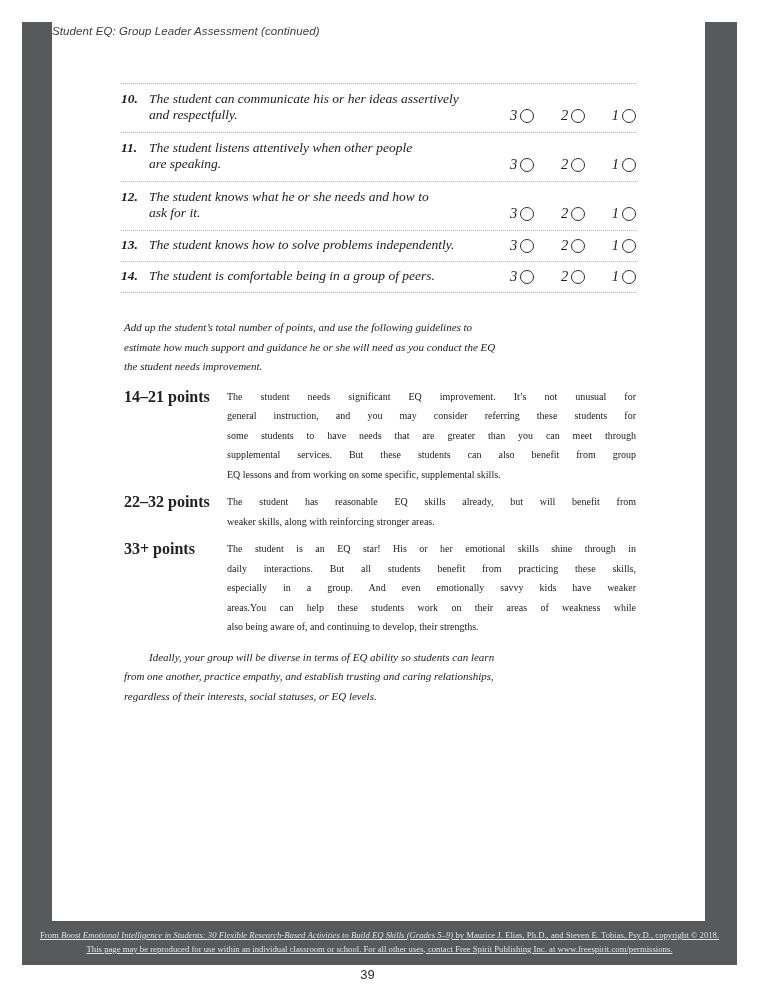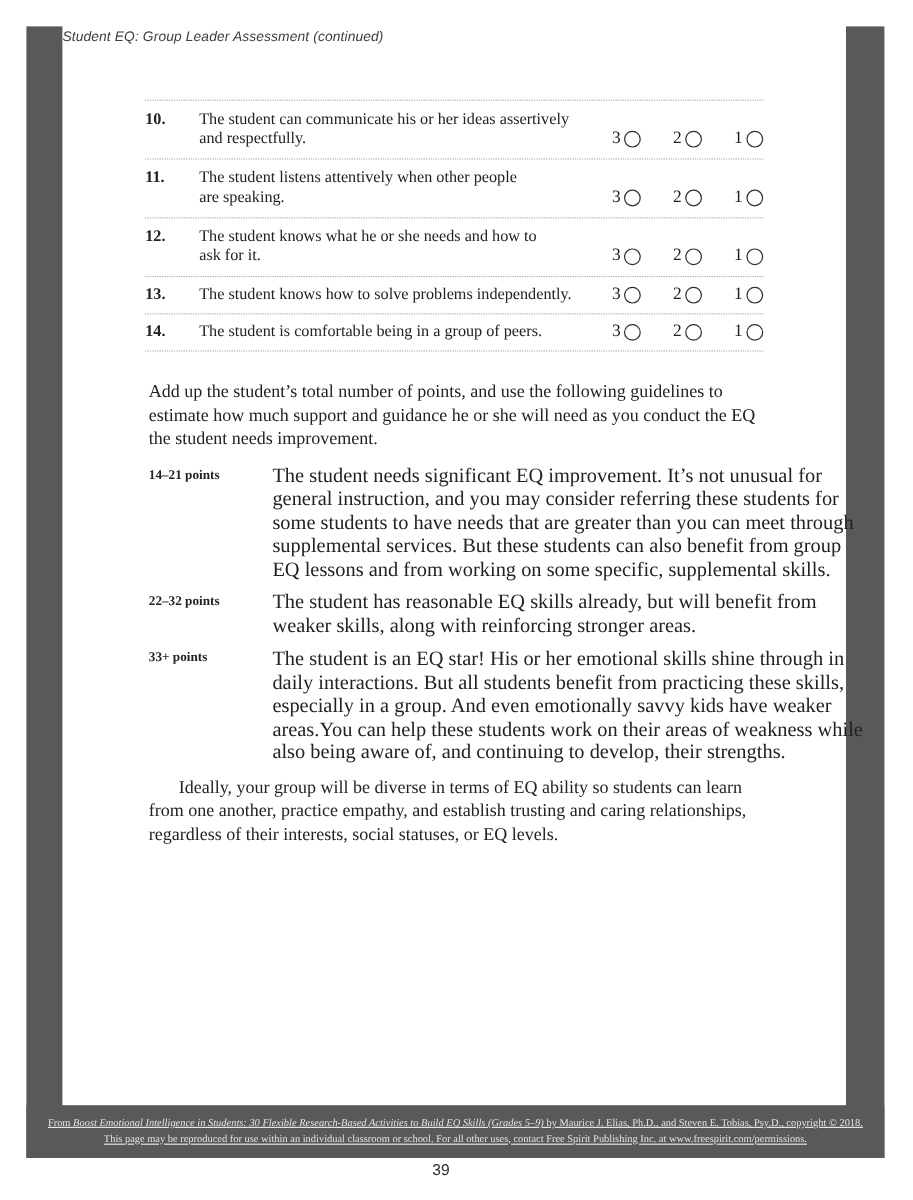--- a/index.html
+++ b/index.html
@@ -27,54 +27,55 @@
   }
 
   
   .items {
     position:absolute; left:121px; top:83px; width:515px;
     border-top:1px dotted #aeaeae;
   }
   .item {
     display:flex; justify-content:space-between; align-items:center;
     border-bottom:1px dotted #aeaeae;
+    font-style:italic;
   }
   .item.twoline { padding:7px 0 9px 0; }
   .item.oneline { padding:6px 0 8px 0; }
   .item-left { display:flex; }
   .item-num {
     width:28px; flex:0 0 28px; font-weight:bold;
     font-size:13.5px; line-height:16px;
   }
   .item-text { font-size:13.5px; line-height:16px; }
-  .item-text .tline { white-space:nowrap;margin-left:17px; }
+  .item-text .tline { white-space:nowrap; }
   .ratings {
     display:flex; width:126px; flex:0 0 126px;
     justify-content:space-between; align-self:flex-end;
     margin-bottom:0px;
   }
   .pair { display:flex; align-items:center; }
   .rnum { font-size:14.5px; line-height:15px; color:#1e1e1e; }
   .circle {
     display:inline-block; width:12px; height:12px;
     border:1.4px solid #2d2d2d; border-radius:50%;
     margin-left:3px; background:#ffffff;
   }
 
   
   .body-copy { position:absolute; left:124px; top:318px; width:512px; }
-  .para { font-size:15px; line-height:19.5px; }
+  .para { font-size:11px; line-height:19.5px;font-style:italic; }
   .para .tline { white-space:nowrap; }
   .g-row { display:flex; align-items:flex-start; margin-top:8px; }
   .g-row.first { margin-top:10px; }
   .g-label {
     width:103px; flex:0 0 103px; font-weight:bold;
-    font-size:11px; line-height:19.5px;
-  }
-  .g-desc { width:409px; flex:0 0 409px; font-size:17px; line-height:19.5px; }
+    font-size:16px; line-height:19.5px;
+  }
+  .g-desc { width:409px; flex:0 0 409px; font-size:10px; line-height:19.5px; }
   .just .tline {
     white-space:nowrap; text-align:justify; text-align-last:justify;
   }
   .just .tline-last { text-align-last:left; }
   .closing { margin-top:11px; }
   .closing .tline:first-child { text-indent:25px; }
 
   .page-number {
     position:absolute; left:0; top:967px; width:735px; text-align:center;
     font-family:"Liberation Sans", sans-serif; font-size:13px; color:#2e2e2e;

